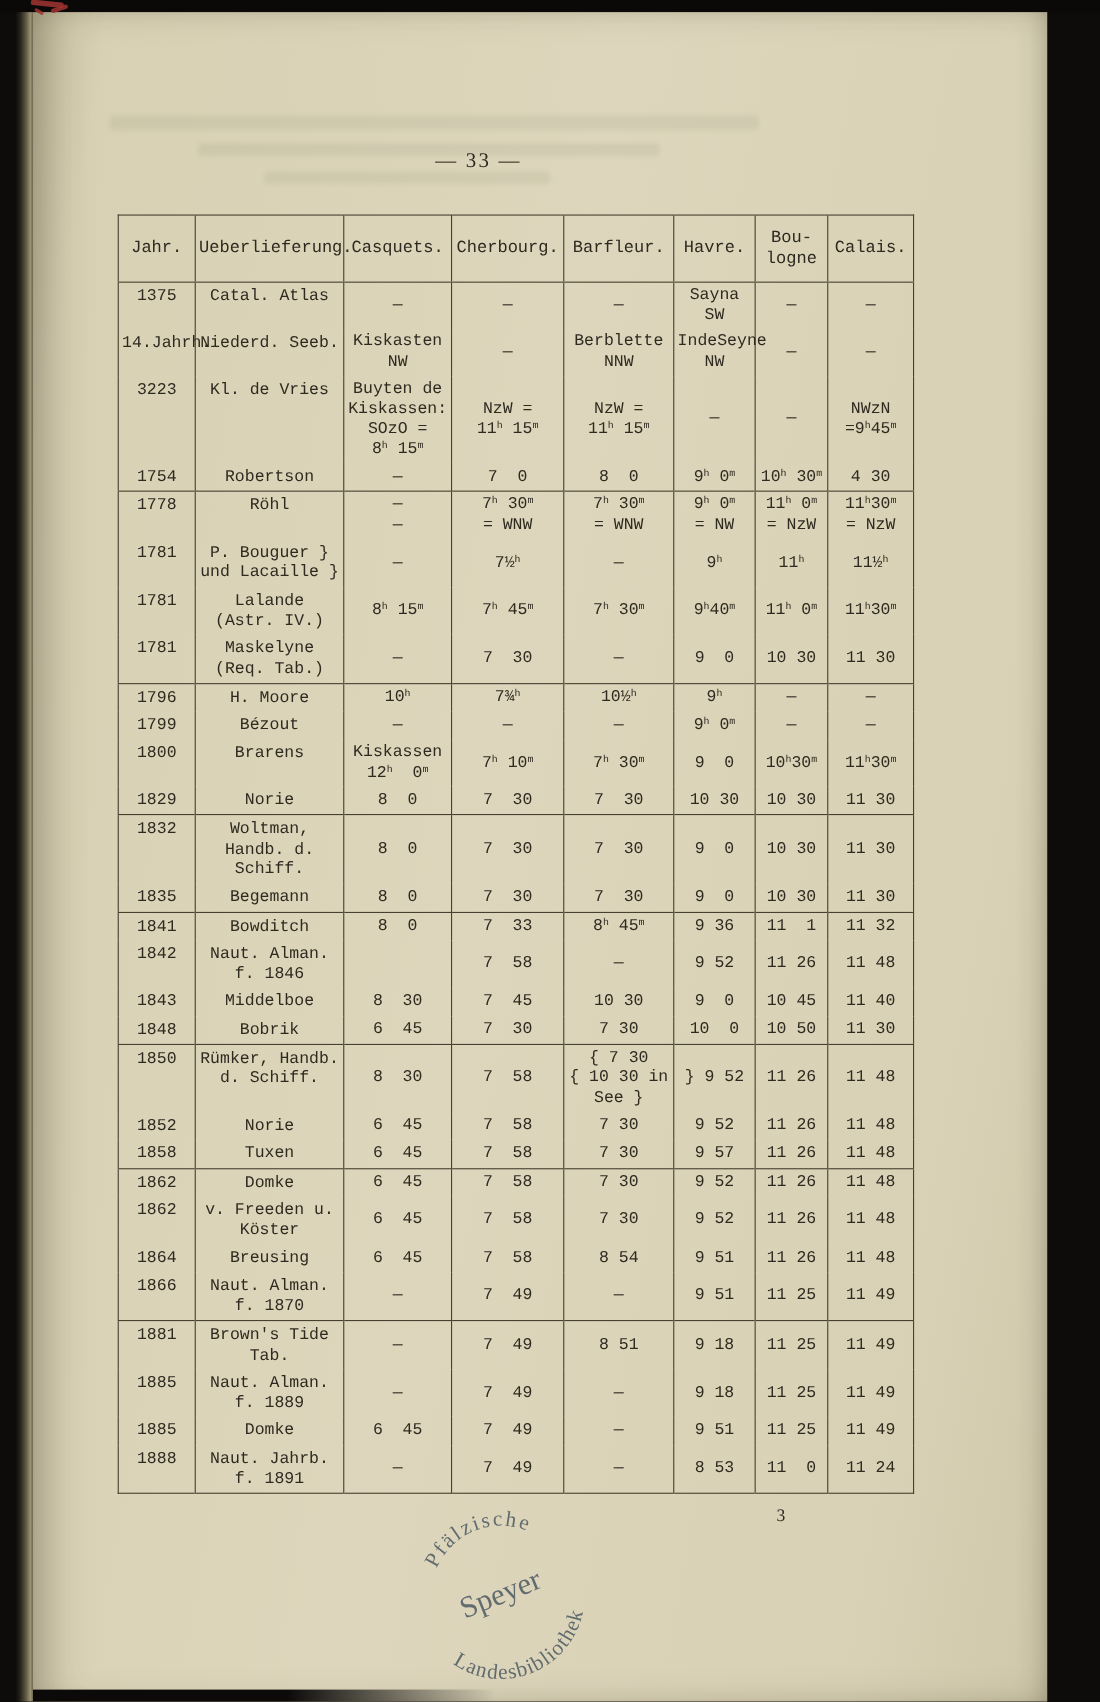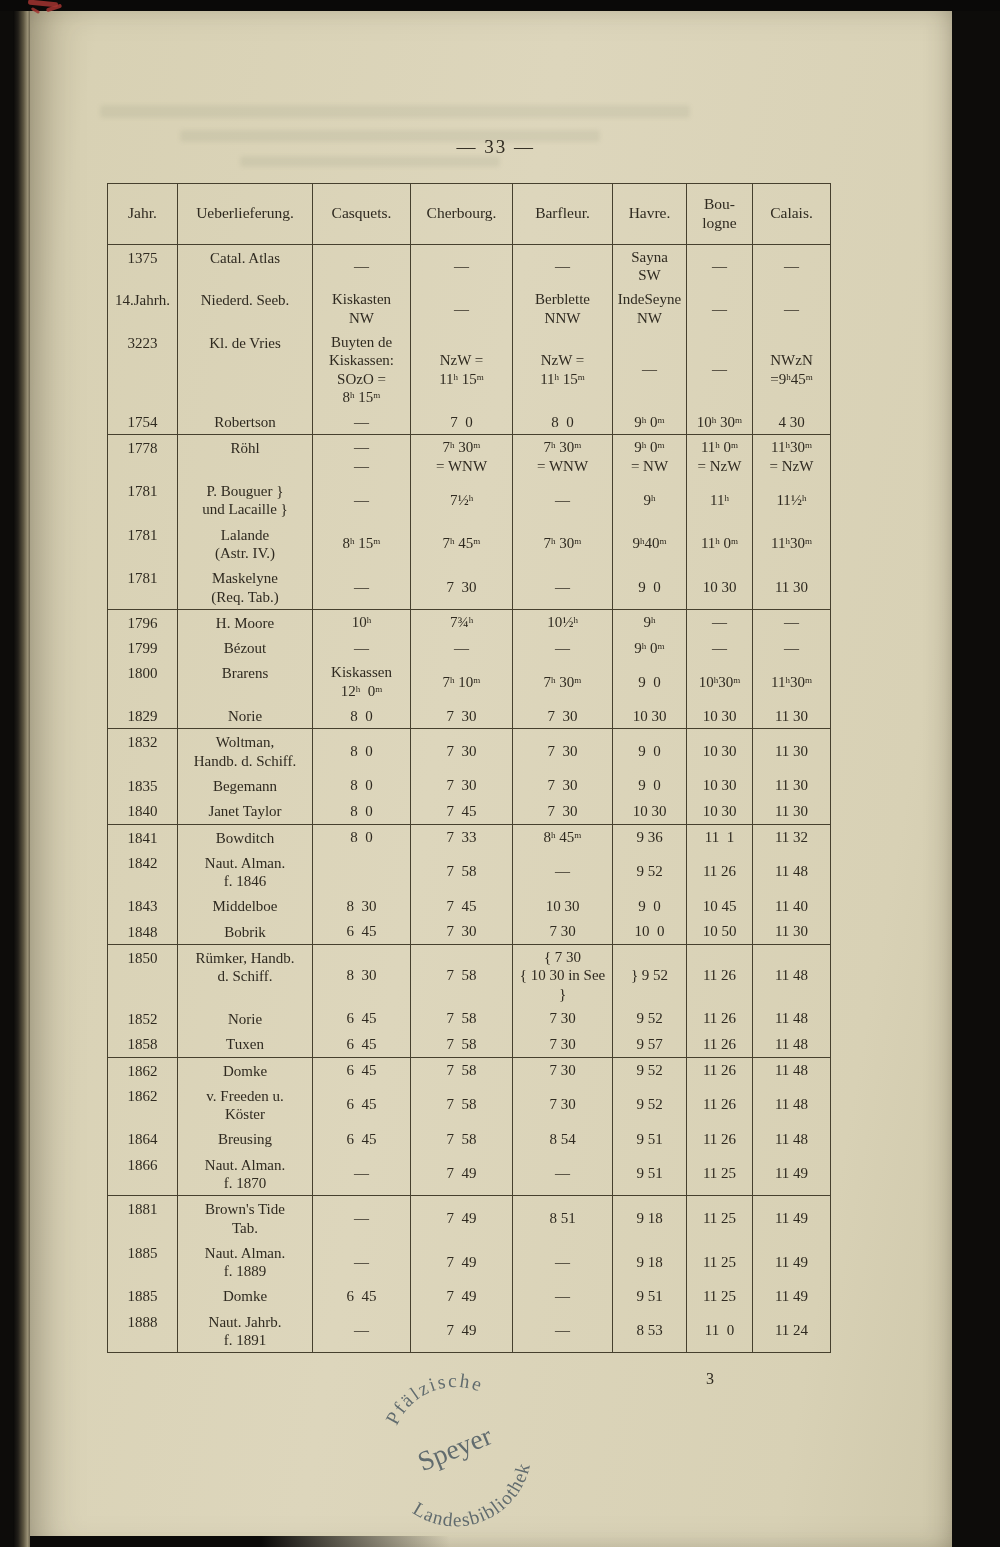--- a/index.html
+++ b/index.html
@@ -16,23 +16,23 @@
     background:linear-gradient(90deg,#090807 0%,#23201a 30%,#5e5742 62%,#9a9176 86%,#6d6650 100%);}
   .page{
     position:absolute;left:30px;top:10px;width:922px;height:1537px;z-index:1;
     background:linear-gradient(100deg,#cdc5a7 0%,#d8d1b4 6%,#ddd6bc 45%,#d8d1b5 85%,#cfc8ab 100%);
     box-shadow:inset 26px 0 46px -24px rgba(50,42,24,.5), inset -14px 0 30px -18px rgba(50,42,24,.45);
   }
   .bottom-shadow{position:absolute;left:30px;top:1536px;width:420px;height:11px;z-index:4;
     background:linear-gradient(90deg,#0b0a09 55%,rgba(11,10,9,0));}
   .red-mark{position:absolute;background:var(--red);border-radius:2px;z-index:5;opacity:.85;}
   .ghost{position:absolute;background:rgba(108,118,88,.10);filter:blur(2px);border-radius:4px;}
-  .page-number{position:absolute;left:305px;top:126px;width:200px;text-align:right;
+  .page-number{position:absolute;left:305px;top:126px;width:200px;text-align:center;
     font-size:19px;letter-spacing:2px;color:var(--ink);}
-  .table-wrap{position:absolute;left:77px;top:173px;}
+  .table-wrap{position:absolute;left:77px;top:185px;font-family:Liberation Mono, monospace;}
   table{
     border-collapse:collapse;table-layout:fixed;width:723px;
     color:var(--ink);font-size:15px;line-height:1.22;
     border:1.6px solid var(--rule);
   }
   .w0{width:70px}.w1{width:135px}.w2{width:98px}.w3{width:102px}
   .w4{width:100px}.w5{width:74px}.w6{width:66px}.w7{width:78px}
   th,td{border-left:1px solid var(--rule);}
   th:first-child,td:first-child{border-left:none;}
   th{
@@ -230,30 +230,20 @@
           <tr>
             <td class="c0">1835</td>
             <td class="c1">Begemann</td>
             <td class="c2">8  0</td>
             <td class="c3">7  30</td>
             <td class="c4">7  30</td>
             <td class="c5">9  0</td>
             <td class="c6">10 30</td>
             <td class="c7">11 30</td>
           </tr>
-          <tr>
-            <td class="c0">1840</td>
-            <td class="c1">Janet Taylor</td>
-            <td class="c2">8  0</td>
-            <td class="c3">7  45</td>
-            <td class="c4">7  30</td>
-            <td class="c5">10 30</td>
-            <td class="c6">10 30</td>
-            <td class="c7">11 30</td>
-          </tr>
         </tbody>
         <tbody>
           <tr>
             <td class="c0">1841</td>
             <td class="c1">Bowditch</td>
             <td class="c2">8  0</td>
             <td class="c3">7  33</td>
             <td class="c4">8<sup>h</sup> 45<sup>m</sup></td>
             <td class="c5">9 36</td>
             <td class="c6">11  1</td>

